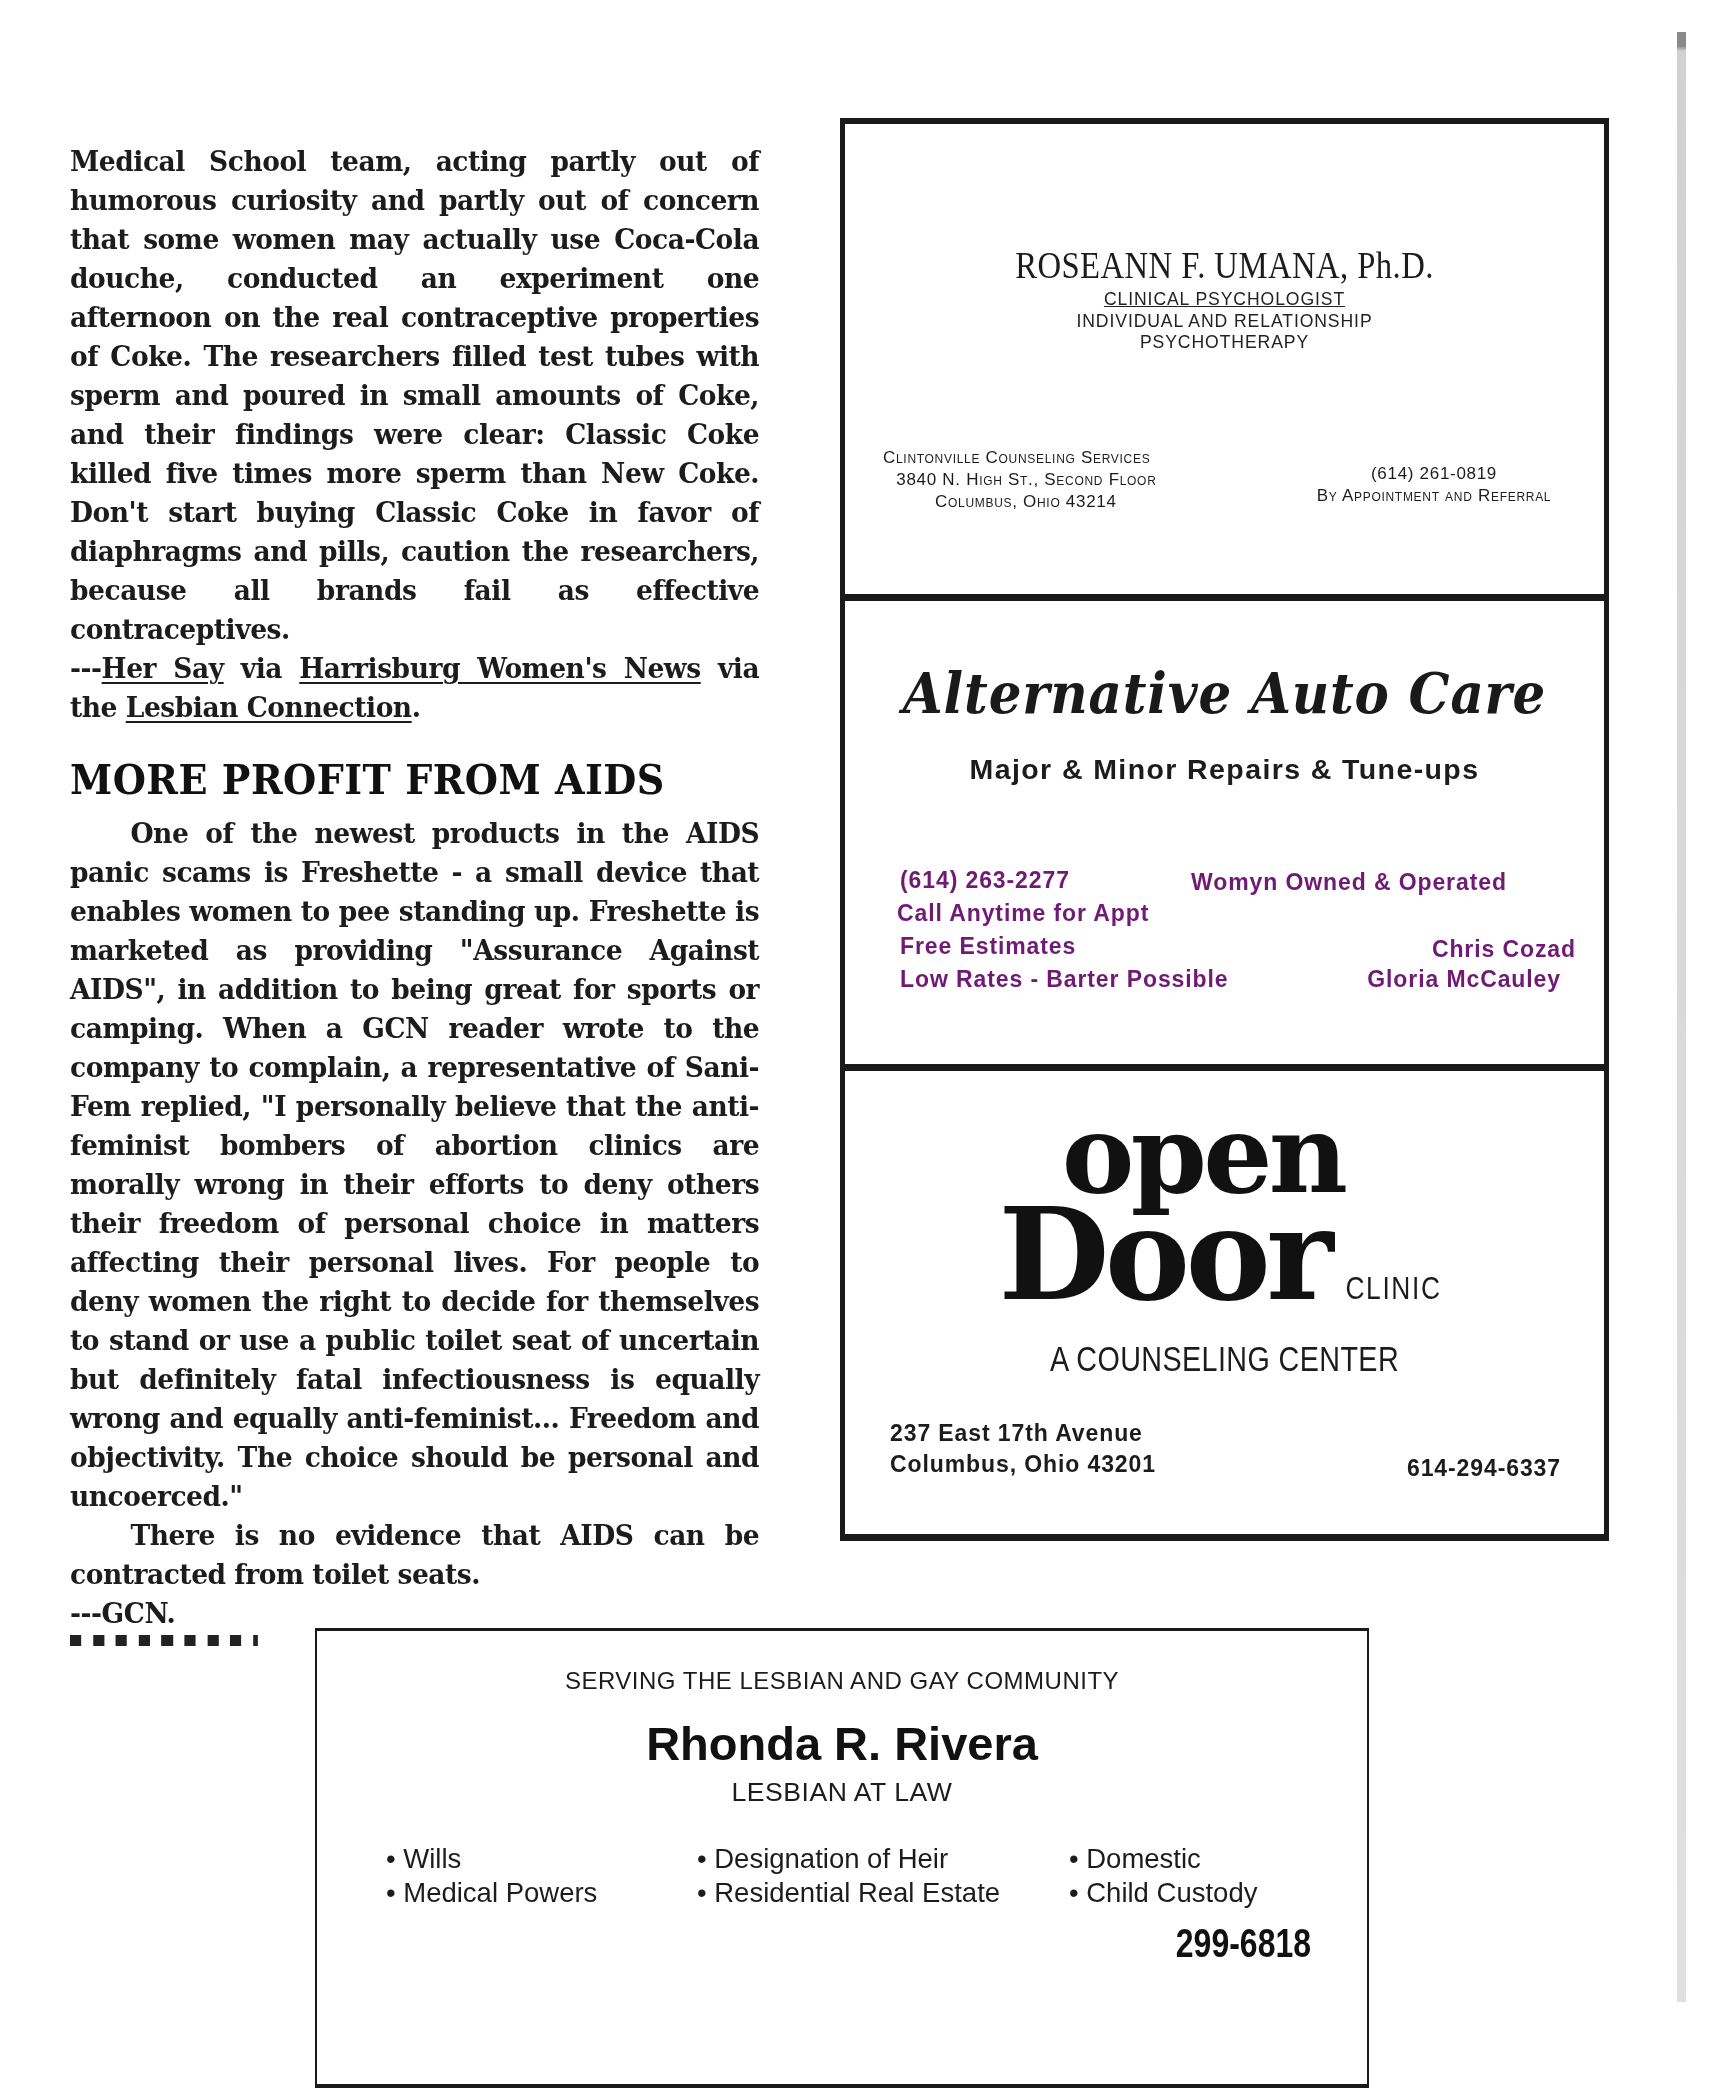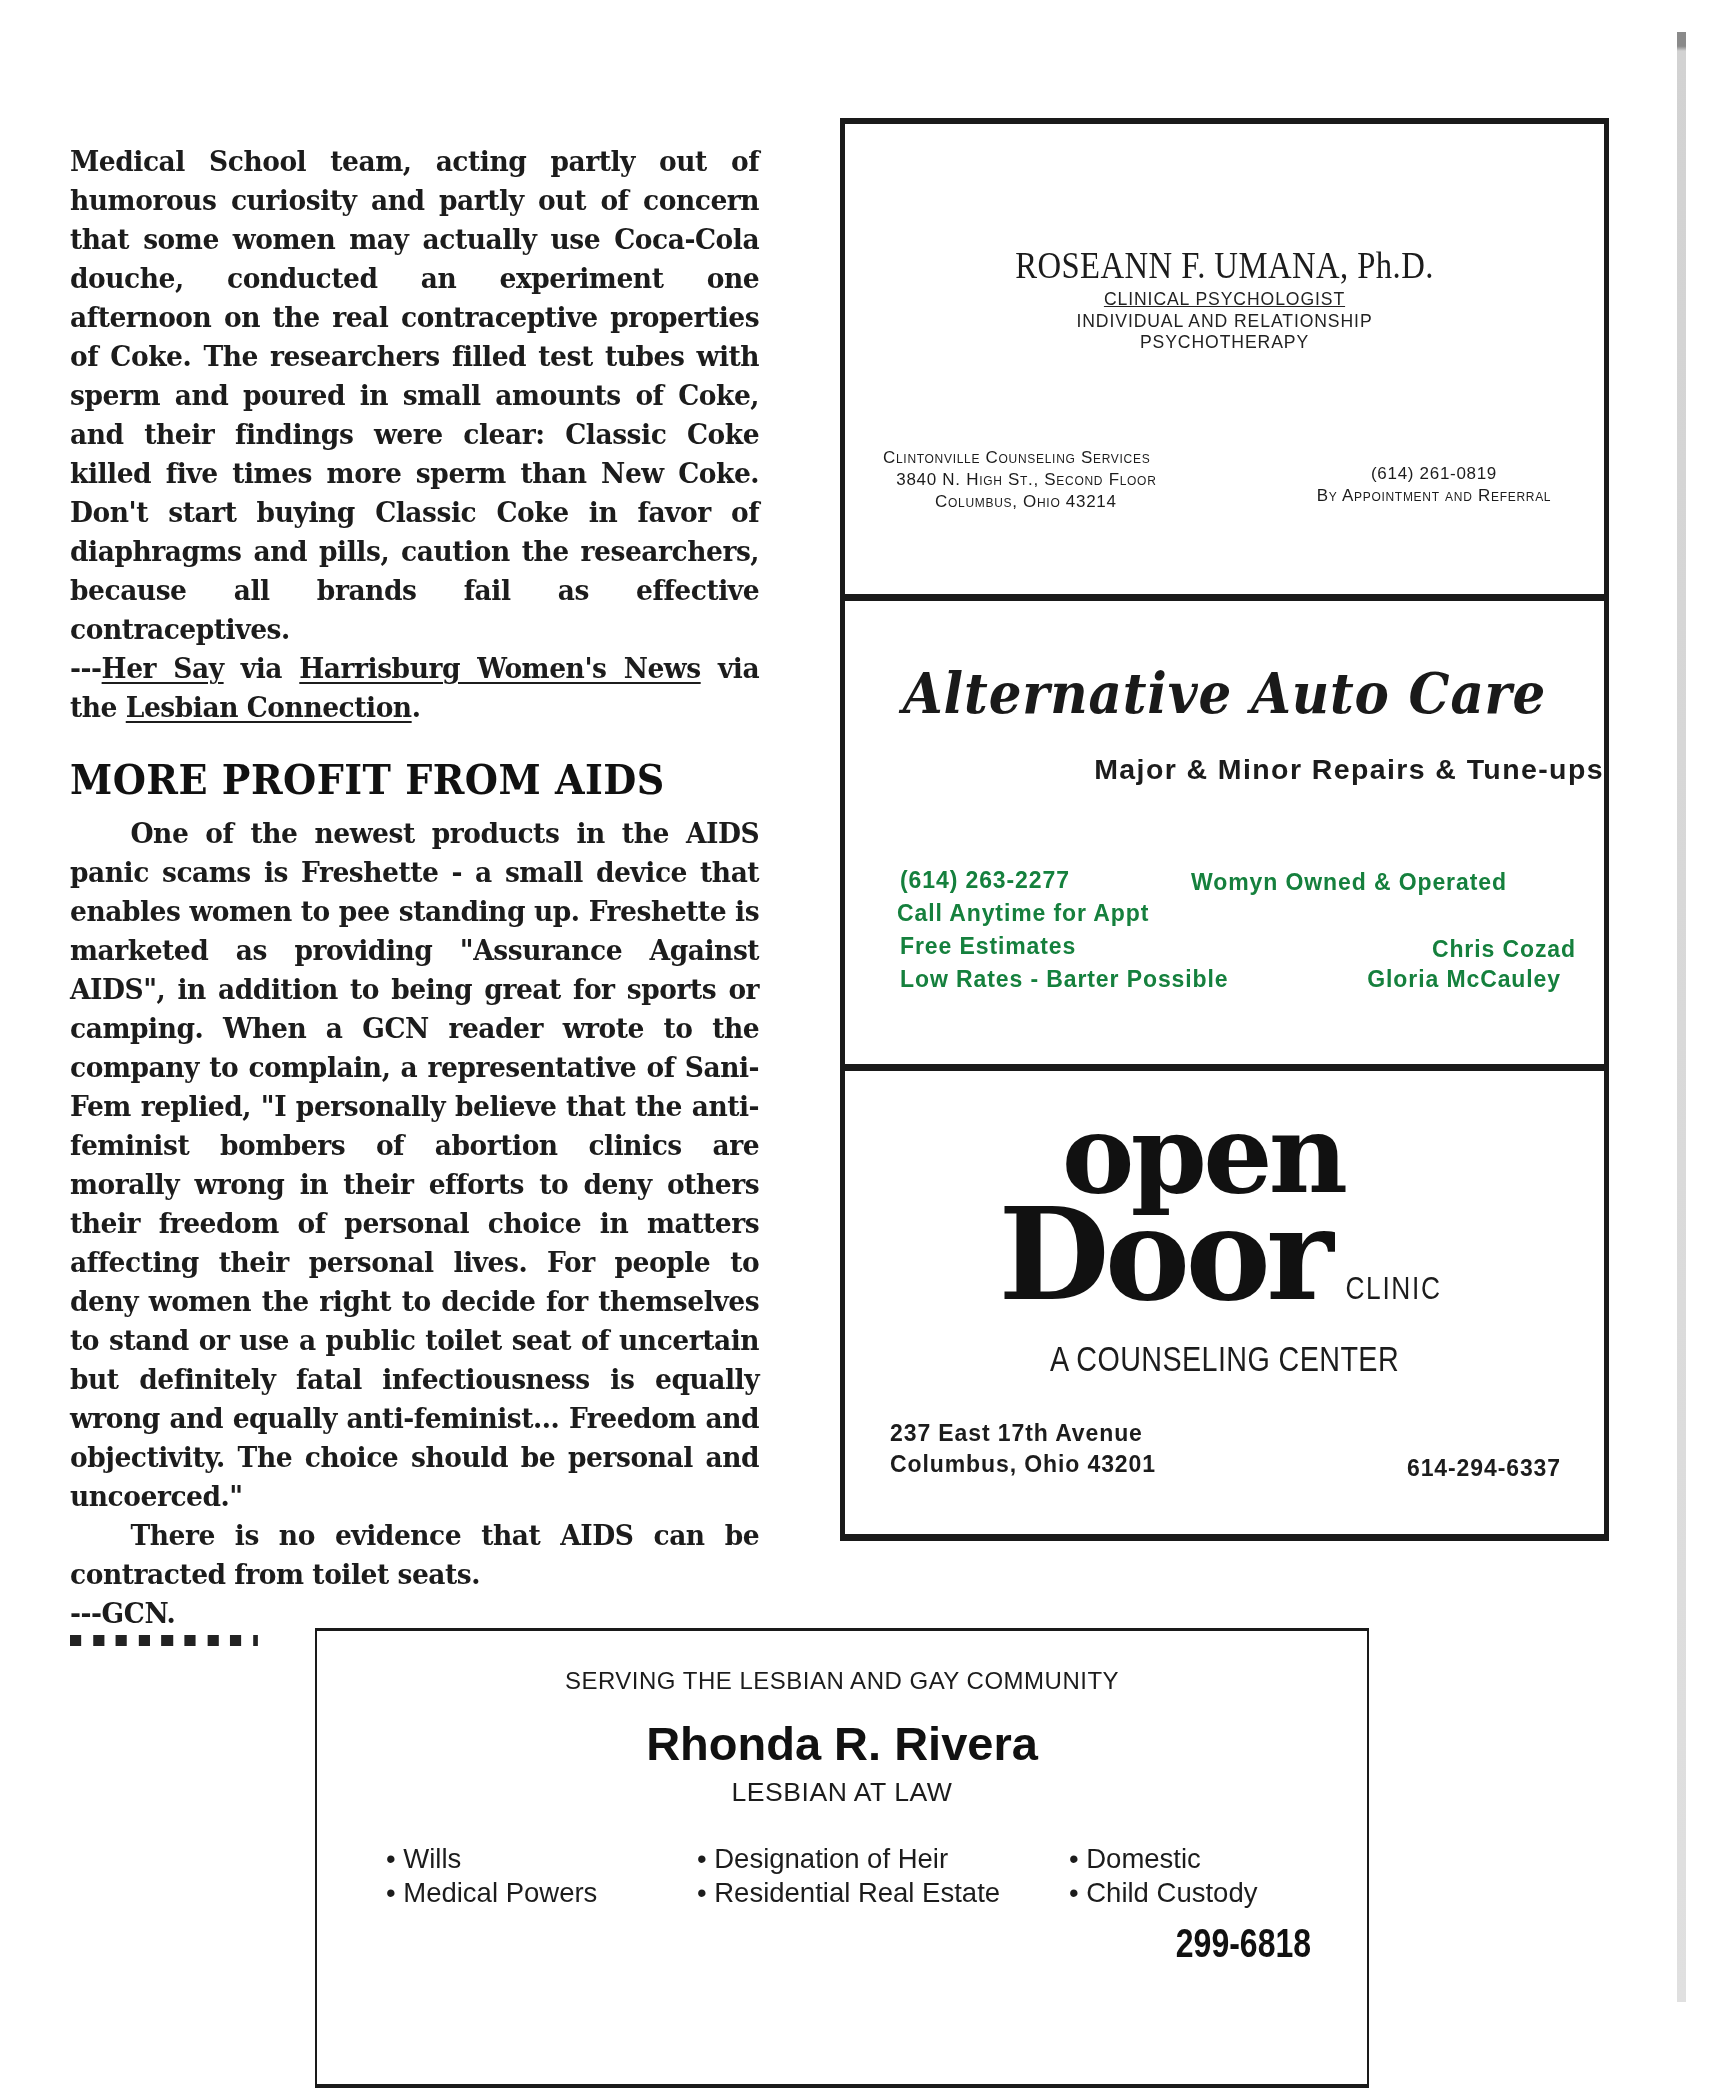--- a/index.html
+++ b/index.html
@@ -39,22 +39,22 @@
   .umana-name { top: 119px; font-family: "Liberation Serif", serif; font-size: 38px; letter-spacing: 0.5px; transform: scaleX(0.86); color: #1c1c1c; }
   .umana-sub { font-family: "Liberation Sans", sans-serif; font-size: 17.6px; letter-spacing: 0.9px; color: #222; line-height: 22px; }
   .umana-sub1 { top: 164px; text-decoration: underline; } .umana-sub2 { top: 186px; } .umana-sub3 { top: 207px; }
   .smallcaps { font-family: "Liberation Sans", sans-serif; font-variant: small-caps; font-size: 17px; color: #1c1c1c; letter-spacing: 0.7px; }
   .umana-left { position: absolute; left: 38px; top: 323px; width: 380px; line-height: 22px; }
   .umana-left div:nth-child(2), .umana-left div:nth-child(3) { padding-left: 0; }
   .umana-right { position: absolute; left: 418px; top: 339px; width: 342px; line-height: 22px; text-align: center; }
 
   
   .auto-title { top: 59px; font-family: "DejaVu Serif", serif; font-style: italic; font-weight: bold; font-size: 56px; color: #1a1a1a; letter-spacing: 0.9px; transform: scaleX(0.92); }
-  .auto-tag { top: 152px; font-family: "Liberation Sans", sans-serif; font-size: 28.5px; font-weight: bold; color: #1c1c1c; letter-spacing: 1.4px; text-align: right; }
-  .auto-row { position: absolute; font-family: "Liberation Sans", sans-serif; font-weight: bold; font-size: 23px; color: #15803d; letter-spacing: 0.9px; }
+  .auto-tag { top: 152px; font-family: "Liberation Sans", sans-serif; font-size: 28.5px; font-weight: bold; color: #1c1c1c; letter-spacing: 1.4px; }
+  .auto-row { position: absolute; font-family: "Liberation Sans", sans-serif; font-weight: bold; font-size: 23px; color: #701a75; letter-spacing: 0.9px; }
 
   
   .od-open { top: 28.5px; font-family: "DejaVu Serif", serif; font-weight: bold; font-size: 109px; line-height: 109px; color: #111; letter-spacing: -3.8px; margin-left: -43px; }
   .od-door-wrap { position: absolute; left: 0; right: 0; top: 119px; text-align: center; }
   .od-door { font-family: "DejaVu Serif", serif; font-weight: bold; font-size: 128px; line-height: 128px; color: #111; letter-spacing: -4.7px; }
   .od-clinic { font-family: "Liberation Sans", sans-serif; font-size: 31px; letter-spacing: 1.9px; color: #1c1c1c; margin-left: 8.5px; transform: scaleX(0.85); display: inline-block; }
   .od-center { top: 268px; font-family: "Liberation Sans", sans-serif; font-size: 35px; color: #1c1c1c; letter-spacing: 0.5px; transform: scaleX(0.82); }
   .od-row { position: absolute; font-family: "Liberation Sans", sans-serif; font-weight: bold; font-size: 23px; color: #1c1c1c; letter-spacing: 0.9px; }
 
   

